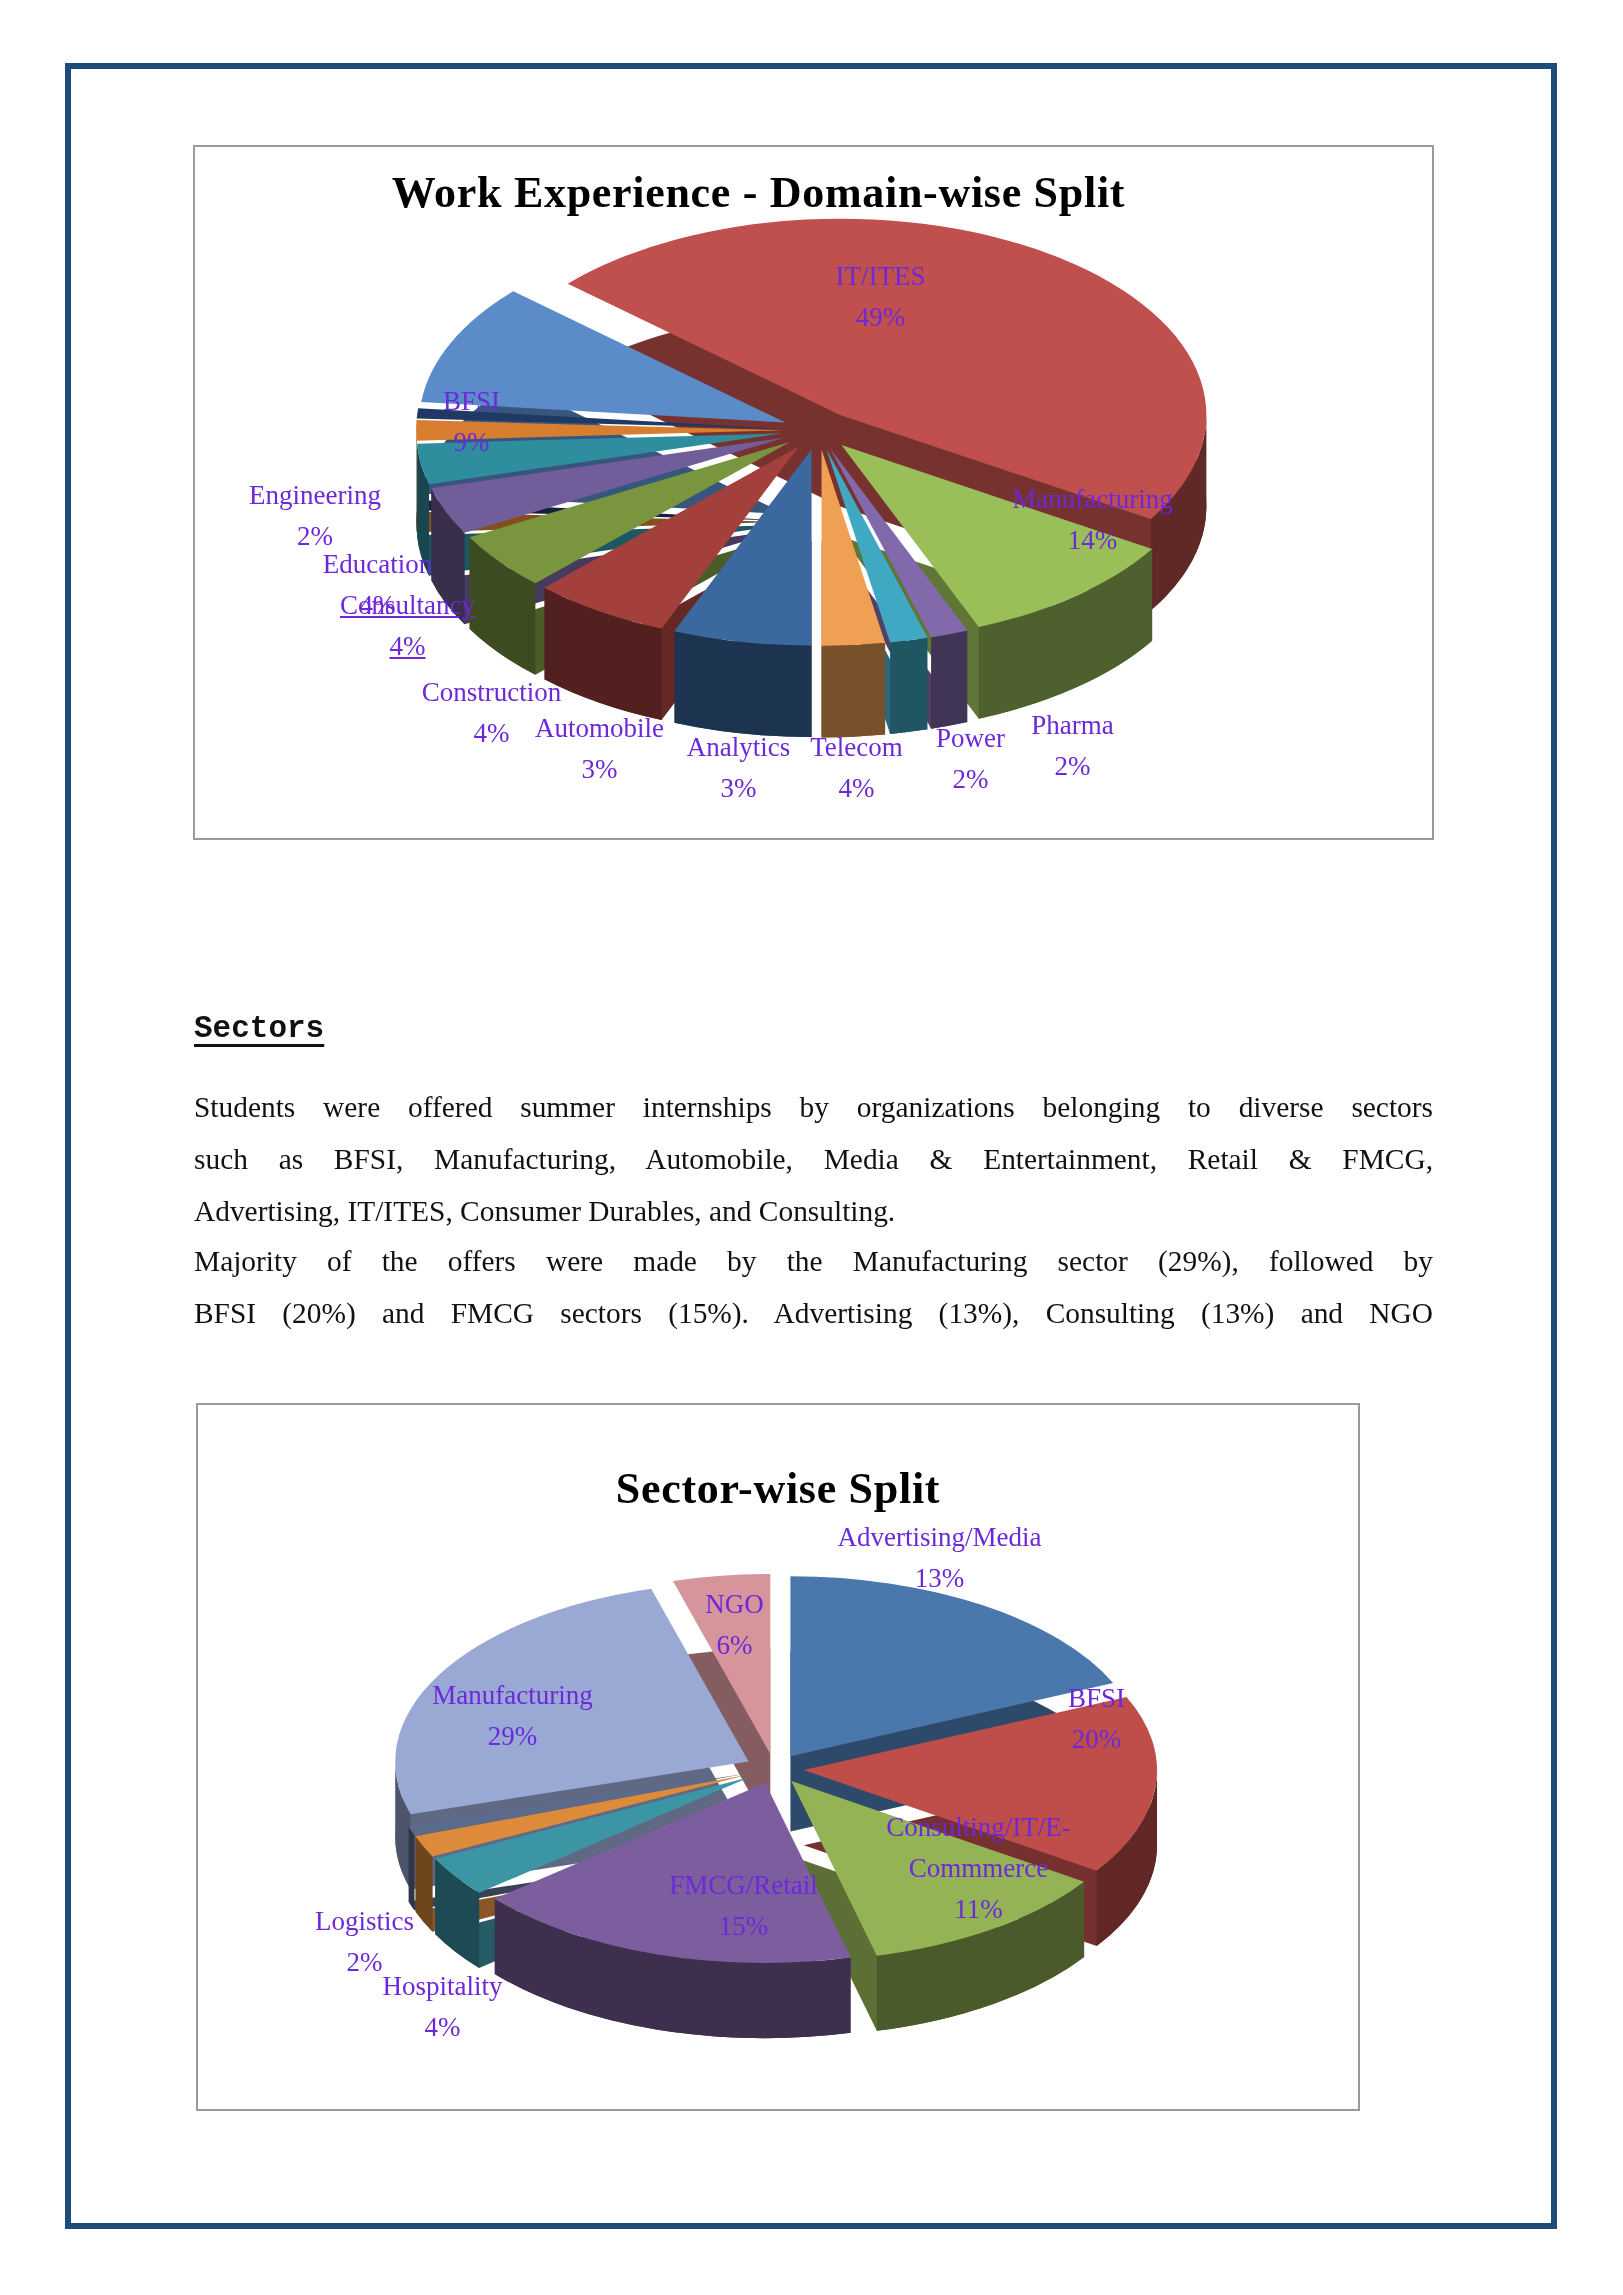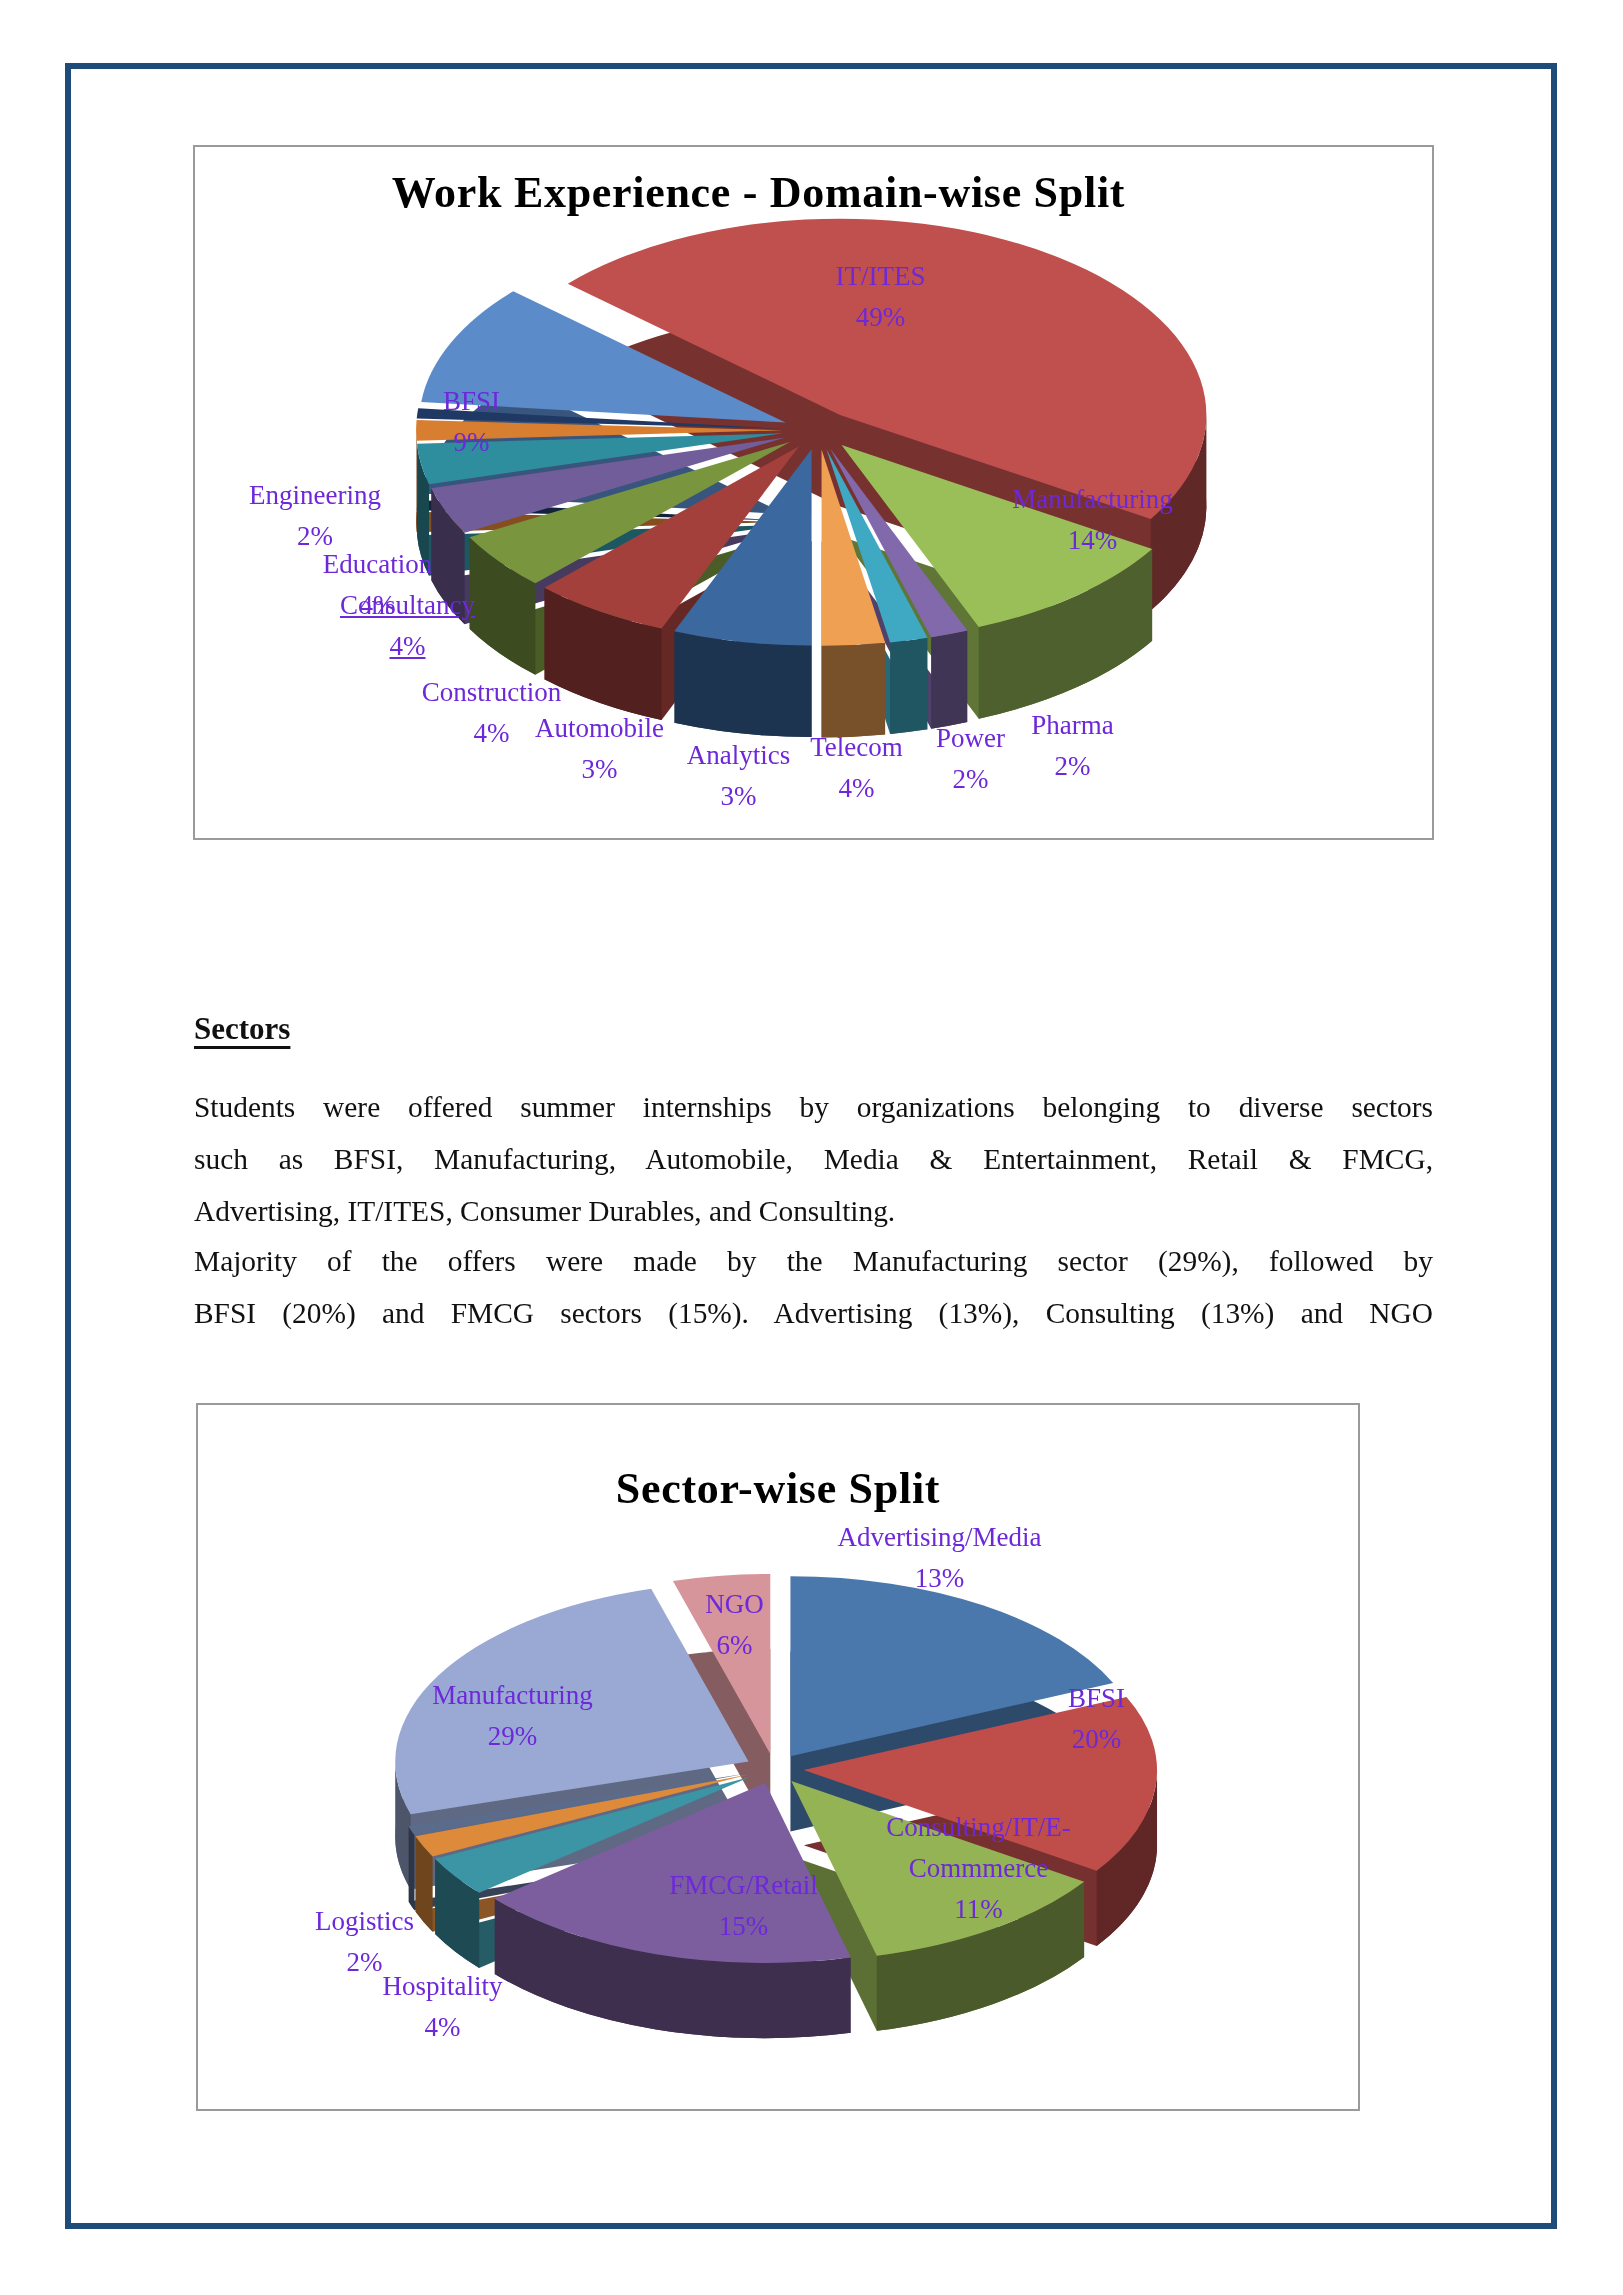--- a/index.html
+++ b/index.html
@@ -27,20 +27,21 @@
   .pie-svg{position:absolute;left:0;top:0;}
   .slice-label{
     position:absolute;width:249px;text-align:center;
     font-size:27px;line-height:41px;color:#6d28d9;
   }
   .content{position:absolute;left:194px;width:1239px;}
   .section-heading{
     font-size:31px;font-weight:bold;
     text-decoration:underline;text-decoration-thickness:3.3px;text-underline-offset:6.5px;
     display:inline-block;
+    font-family:Liberation Mono, monospace;
   }
   .para{font-size:29.4px;line-height:52px;}
   .jline{text-align:justify;text-align-last:justify;}
   .jline.last{text-align:justify;text-align-last:left;}
 </style>
 </head>
 <body>
 
 <div class="page-frame"></div>
 
@@ -78,21 +79,21 @@
       <path d="M898.6771412672674,437.6092297735068 L357.7586785453892,515.2549433042632 A560,300 0 0 1 339.44460180470605,453.31001664638995 Z" fill="#2F8E9E"></path>
       <path d="M902.0048879988267,444.0375156988617 L412.21785200076505,589.4804017727629 A560,300 0 0 1 361.0864252769485,521.6832292296181 Z" fill="#715D99"></path>
       <path d="M909.365566283982,450.9367206761498 L520.3568788269437,666.7386607777452 A560,300 0 0 1 419.5785302859204,596.3796067500509 Z" fill="#79963F"></path>
       <path d="M988.3533185327597,455.5709523418985 L1463.2602523803585,614.5467316118599 A560,300 0 0 1 1198.1330108456707,733.7261087119346 Z" fill="#9ABF59"></path>
       <path d="M923.0448530741735,457.71082923410626 L713.2651607612627,735.8659856041425 A560,300 0 0 1 534.0361656171351,673.5127693357016 Z" fill="#A4403C"></path>
       <path d="M970.9062484951436,460.8590294596227 L1180.6859408080547,739.0141858296589 A560,300 0 0 1 1125.2631677526635,749.2375382411184 Z" fill="#8169AC"></path>
       <path d="M965.3723079889126,461.70911798027925 L1119.7292272464324,750.0876267617749 A560,300 0 0 1 1062.6152874823936,757.1514438839416 Z" fill="#3FA9C4"></path>
       <path d="M942.50550525429,461.92294379801154 L942.50550525429,761.9229437980115 A560,300 0 0 1 732.7258129413792,740.0781001680477 Z" fill="#3A689F"></path>
       <path d="M957.7935658511212,462.35216521163176 L1055.0365453446022,757.7944911152941 A560,300 0 0 1 957.7935658511215,762.3521652116318 Z" fill="#F0A053"></path>
     </svg>
-    <div class="slice-label" style="left: 419px; top: 580px; margin-top: 8px;">
+    <div class="slice-label" style="left: 419px; top: 580px;">
       <div>Analytics</div>
       <div>3%</div>
     </div>
     <div class="slice-label" style="left: 280px; top: 561px;">
       <div>Automobile</div>
       <div>3%</div>
     </div>
     <div class="slice-label" style="left: 172px; top: 525px;">
       <div>Construction</div>
       <div>4%</div>

